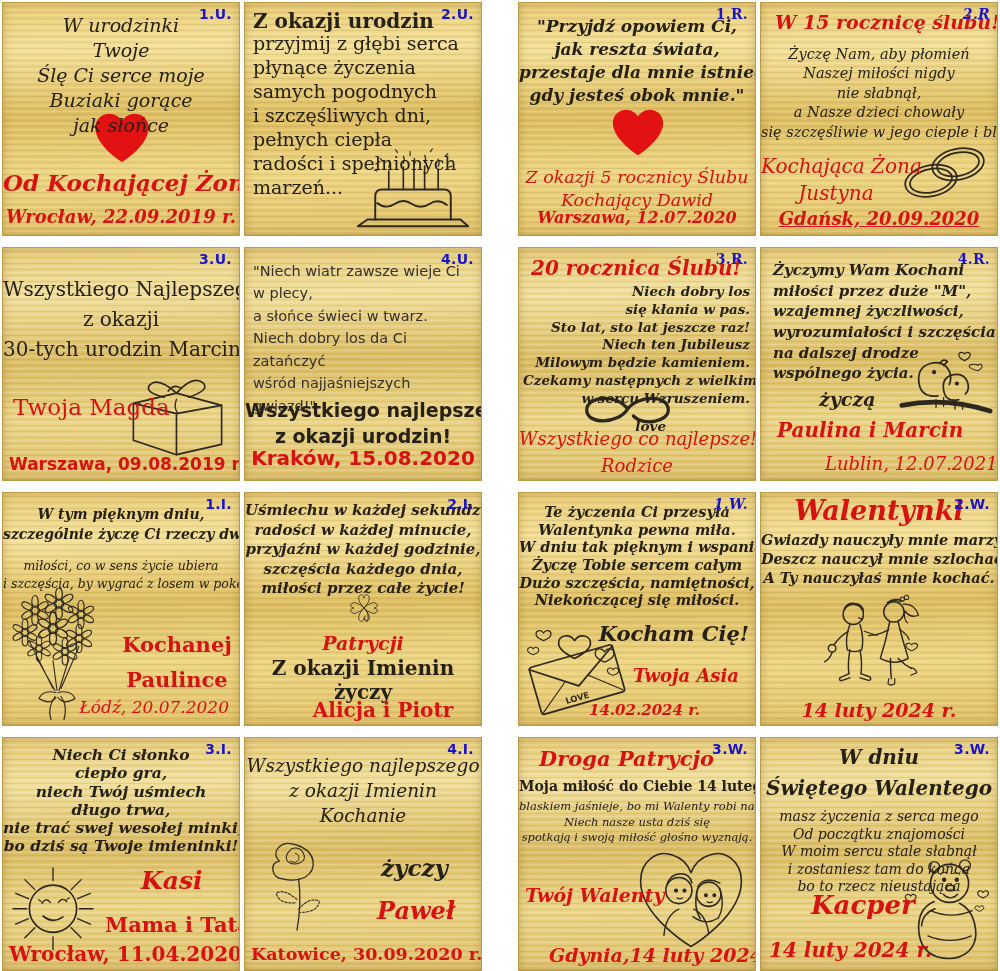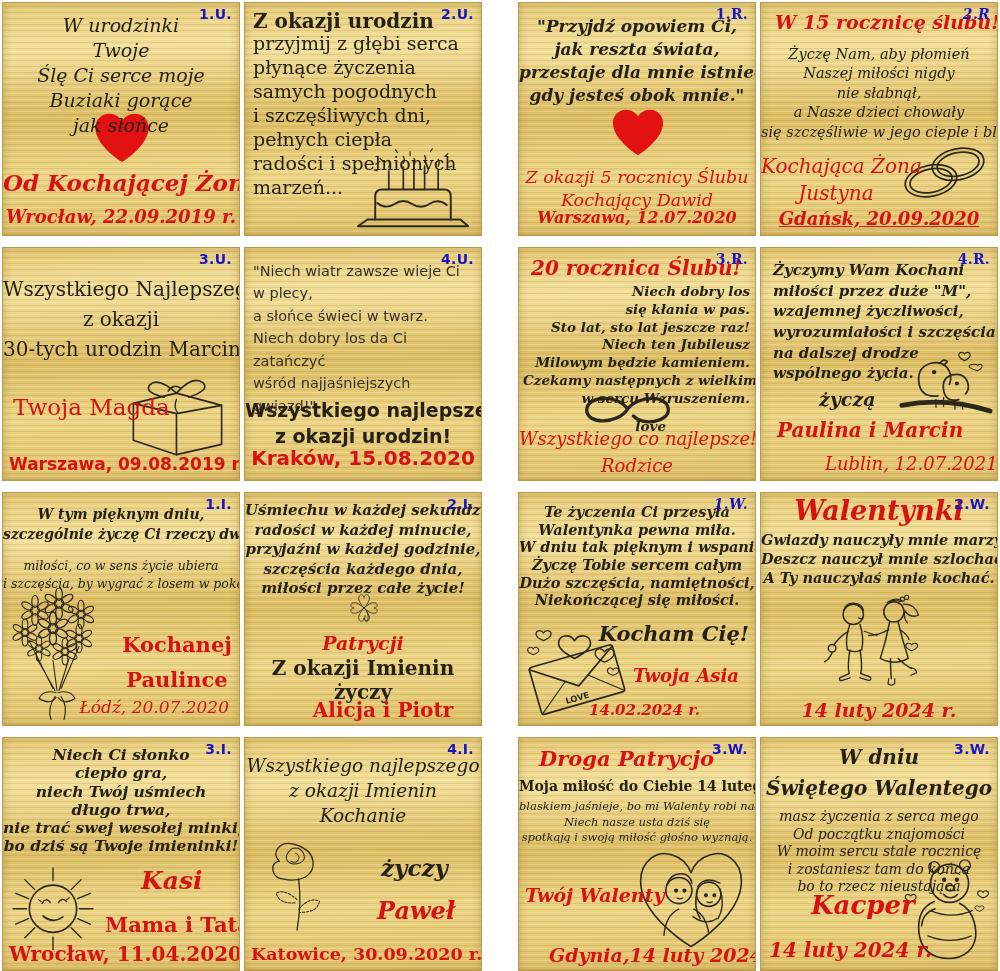--- a/index.html
+++ b/index.html
@@ -638,21 +638,21 @@
       </div>
       <div class="plaque" data-plaque="p16">
         <span class="corner">3.W.</span>
         <div class="blk b-title">
           <div>W dniu</div>
           <div>Świętego Walentego</div>
         </div>
         <div class="blk b-message">
           <div>masz życzenia z serca mego</div>
           <div>Od początku znajomości</div>
-          <div>W moim sercu stale rocznicę</div>
+          <div>W moim sercu stale słabnął</div>
           <div>i zostaniesz tam do końca</div>
           <div>bo to rzecz nieustająca</div>
         </div>
         <div class="b-icon">
           <svg viewBox="0 0 105 125" fill="none" stroke="#2e281c" stroke-linecap="round" stroke-linejoin="round" stroke-width="1.8">
             <circle cx="40" cy="14" r="6" stroke-width="1.5"></circle>
             <circle cx="74" cy="12" r="6" stroke-width="1.5"></circle>
             <circle cx="57" cy="32" r="21"></circle>
             <circle cx="51" cy="28" r="1.5" fill="#2e281c"></circle>
             <circle cx="65" cy="28" r="1.5" fill="#2e281c"></circle>

